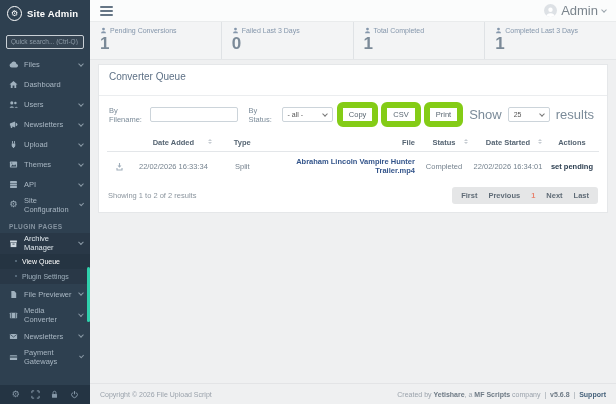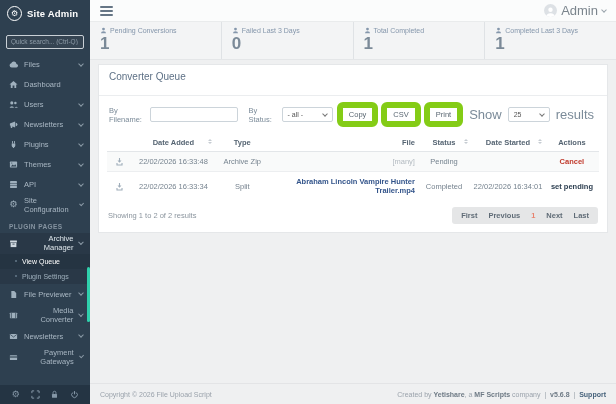--- a/index.html
+++ b/index.html
@@ -18,21 +18,21 @@
   .search-wrap input::placeholder { color:#8e9ca8; }
   .nav-item { height:20px; display:flex; align-items:center; gap:6px; padding:0 7px 0 9px;
           color:#a9b7c3; font-size:7.5px; cursor:pointer; }
   .nav-item .nav-icon { width:9px; height:9px; display:flex; align-items:center; justify-content:center; flex:0 0 9px; }
   .glyph { font-size:9px; line-height:1; color:#9fb0bd; font-family:"DejaVu Sans",sans-serif; }
   .chev { width:4px; height:4px; border-right:1.2px solid #8a99a6; border-bottom:1.2px solid #8a99a6;
           transform:rotate(45deg); margin-left:auto; margin-top:-2px; }
   .section-label { color:#8593a0; font-size:6.5px; font-weight:bold; letter-spacing:.4px; margin:8px 0 3px 9px; }
   .group-active { background:#293847; }
   .group-active > .nav-item { color:#dfe7ec; }
-  .plugin-item { height:21px;text-align:right; }
+  .plugin-item { height:21px; }
   .sub-item { height:15px; display:flex; align-items:center; gap:5px; padding-left:15px;
           font-size:7px; color:#9fb0bd; cursor:pointer; }
   .sub-item .bullet { width:2px; height:2px; border-radius:50%; background:#64788a; }
   .sub-item.active { color:#fff; background:#253442; }
   .scroll-thumb { position:absolute; right:0; top:267px; width:3px; height:55px; background:#2fd0ac; border-radius:2px; }
   .sidebar-footer { position:absolute; left:0; right:0; bottom:0; height:19px; background:#243443;
           display:flex; align-items:center; justify-content:space-around; padding:0 6px; z-index:3; }
   .sidebar-footer .fbtn { width:12px; height:12px; display:flex; align-items:center; justify-content:center; cursor:pointer; }
   .sidebar-footer .glyph { color:#8496a6; }
 
@@ -150,21 +150,21 @@
         <span class="chev"></span>
       </div>
       <div class="nav-item">
         <span class="nav-icon">
             <svg width="9" height="9" viewBox="0 0 10 10" fill="#9fb0bd">
               <path d="M3 4h4v2.4a2 2 0 0 1-1.5 1.9V9h-1v-.7A2 2 0 0 1 3 6.4z"></path>
               <rect x="3.4" y="1.2" width="1" height="2.8"></rect>
               <rect x="5.6" y="1.2" width="1" height="2.8"></rect>
             </svg>
           </span>
-        <span>Plugins</span>
+        <span>Upload</span>
         <span class="chev"></span>
       </div>
       <div class="nav-item">
         <span class="nav-icon">
             <svg width="9" height="9" viewBox="0 0 10 10" fill="#9fb0bd">
               <rect x="1" y="1.8" width="8" height="6.4" rx=".6"></rect>
               <path d="M2 7.2 4.2 4.9 5.6 6.3 7 4.7 8.2 7.2z" fill="#2e4050"></path>
               <circle cx="3.1" cy="3.4" r=".6" fill="#2e4050"></circle>
             </svg>
           </span>
@@ -387,32 +387,20 @@
                     <i class="down"></i>
                   </span></th>
               <th style="width:15%">Date Started<span class="sort">
                     <i class="up"></i>
                     <i class="down"></i>
                   </span></th>
               <th style="width:11%">Actions</th>
             </tr>
           </thead>
           <tbody>
-            <tr class="odd">
-              <td><span><svg width="9" height="9" viewBox="0 0 10 10" fill="#9fadba" style="margin:0 auto">
-                      <path d="M4.4 1h1.2v3h1.6L5 6.4 2.8 4h1.6z"></path>
-                      <path d="M1.6 6.8h1.2v1.4h4.4V6.8h1.2v2.6H1.6z"></path>
-                    </svg></span></td>
-              <td>22/02/2026 16:33:48</td>
-              <td>Archive Zip</td>
-              <td class="col-file"><span class="file-many">[many]</span></td>
-              <td>Pending</td>
-              <td></td>
-              <td><span class="action-cancel">Cancel</span></td>
-            </tr>
             <tr>
               <td><span><svg width="9" height="9" viewBox="0 0 10 10" fill="#9fadba" style="margin:0 auto">
                       <path d="M4.4 1h1.2v3h1.6L5 6.4 2.8 4h1.6z"></path>
                       <path d="M1.6 6.8h1.2v1.4h4.4V6.8h1.2v2.6H1.6z"></path>
                     </svg></span></td>
               <td>22/02/2026 16:33:34</td>
               <td>Split</td>
               <td class="col-file"><span class="file-link">Abraham Lincoln Vampire Hunter Trailer.mp4</span></td>
               <td>Completed</td>
               <td>22/02/2026 16:34:01</td>

